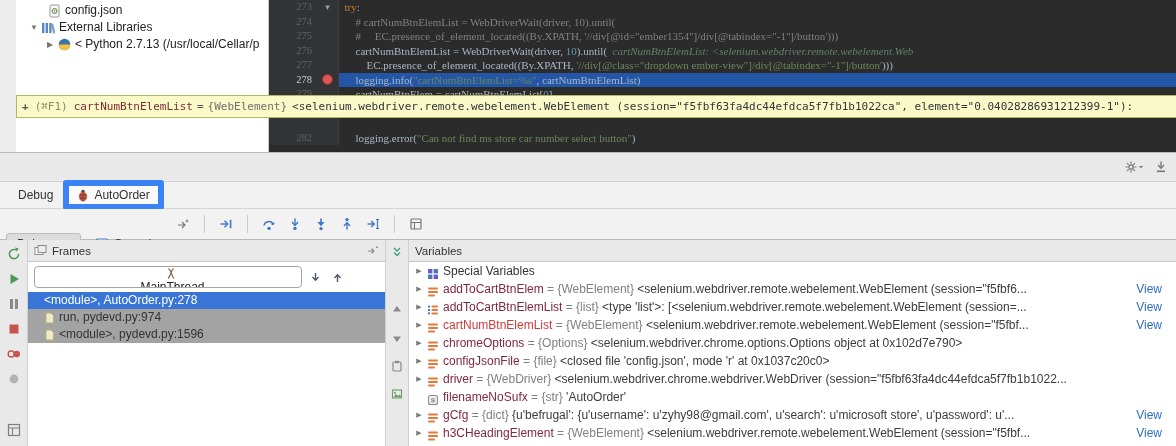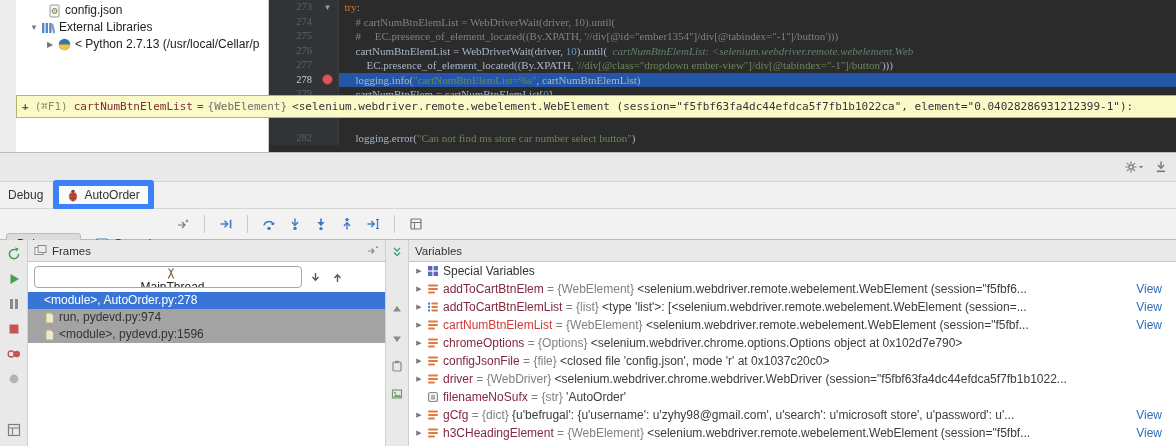--- a/index.html
+++ b/index.html
@@ -50,21 +50,21 @@
   .tt-val { color:#33333b; }
 
   
   #mid-strip { position:absolute; top:152px; left:0; width:1176px; height:30px;
                background:#e9e9e9; border-top:1px solid #bdbdbd; border-bottom:1px solid #d2d2d2;
                display:flex; align-items:center; justify-content:flex-end; padding-right:8px; gap:10px; }
   #mid-strip .icon { display:inline-flex; align-items:center; }
 
   #debug-header { position:absolute; top:182px; left:0; width:1176px; height:27px;
                   background:#f1f1f1; border-bottom:1px solid #d5d5d5;
-                  display:flex; align-items:center; padding-left:8px; }
+                  display:flex; align-items:center; padding-left:18px; }
   #debug-title { color:#333; margin-right:10px; }
   #config-tab { display:flex; align-items:center; gap:5px; padding:2px 8px;
                 background:#fafafa; border:6px solid #3b82f6; border-radius:3px; }
 
   #tab-bar { position:absolute; top:209px; left:0; width:1176px; height:31px;
              background:#f2f2f2; border-bottom:1px solid #b9b9b9;
              display:flex; align-items:center; padding-left:6px; gap:4px; }
   .tab { display:flex; align-items:center; gap:5px; height:23px; padding:0 10px; border-radius:3px; color:#333;margin-top:40px; }
   .tab.selected { background:#dcdcdc; border:1px solid #bdbdbd; }
   .tb-sep { width:1px; height:18px; background:#c9c9c9; margin:0 6px; }
@@ -94,21 +94,21 @@
   .frame-row .icon { margin-right:4px; display:inline-flex; }
   .frame-row.sel { background:#3875d6; color:#ffffff; }
   .frame-row.lib { background:#a3a3a3; }
 
   #mid-toolbar { width:23px; flex:none; background:#e9e9e9; border-right:1px solid #cfcfcf;
                  display:flex; flex-direction:column; align-items:center; padding-top:5px; gap:14px; }
   #mid-toolbar .gap { height:16px; }
 
   #variables-panel { flex:1; background:#ffffff; display:flex; flex-direction:column; overflow:hidden; }
   #variables-list { flex:1; overflow:hidden; }
-  .var-row { height:18px; line-height:18px; display:flex; align-items:center; padding:0 14px 0 4px;
+  .var-row { height:18px; line-height:18px; display:flex; align-items:flex-end; padding:0 14px 0 4px;
              white-space:nowrap; overflow:hidden; }
   .var-arrow { width:12px; flex:none; font-size:7px; color:#7a7a7a; text-align:center; }
   .var-row .icon { width:15px; flex:none; display:inline-flex; align-items:center; justify-content:center; margin-right:3px; }
   .var-name { color:#80283c; }
   .var-name.changed { color:#cf3a3a; }
   .var-name.special { color:#333; }
   .var-eq { color:#808080; white-space:pre; }
   .var-type { color:#808080; white-space:pre; }
   .var-value { color:#3c3c3c; flex:1; overflow:hidden; }
   .var-link { color:#2e6fbd; text-decoration:none; margin-left:8px; flex:none; }

